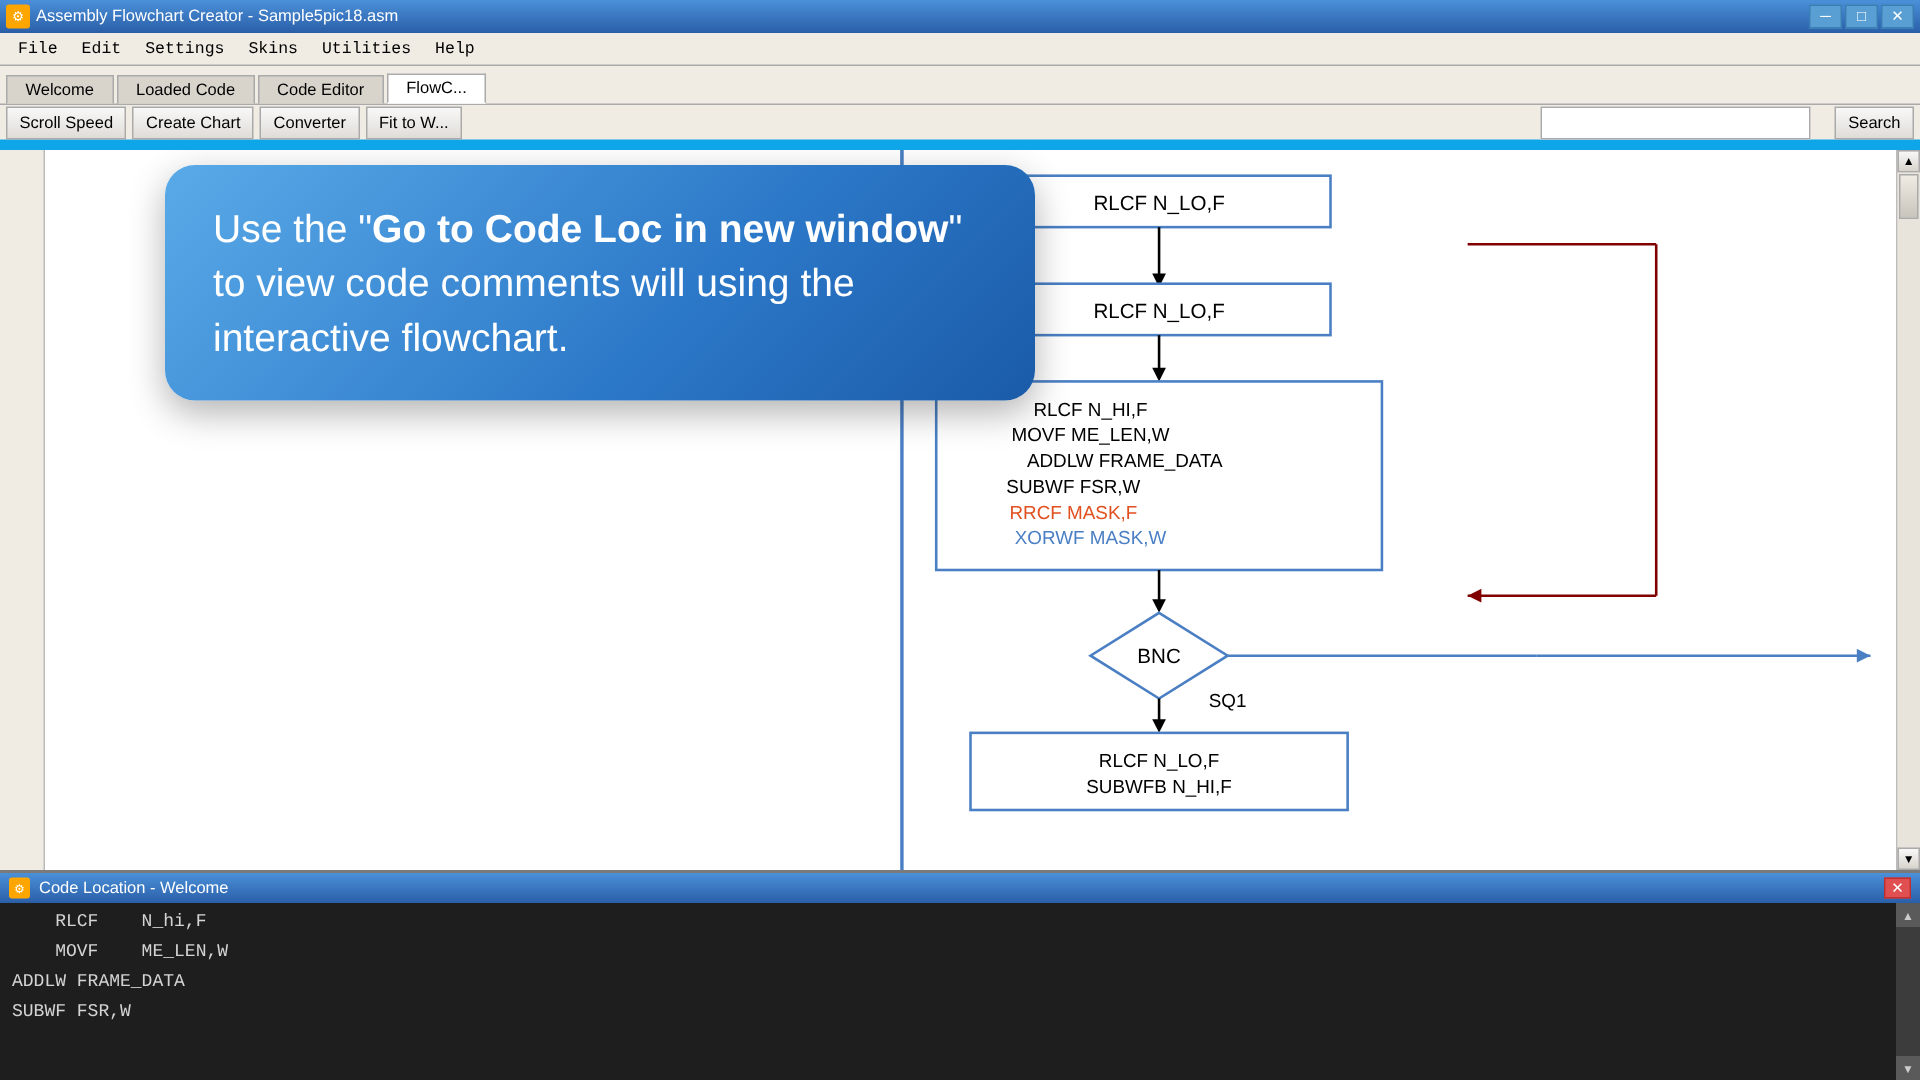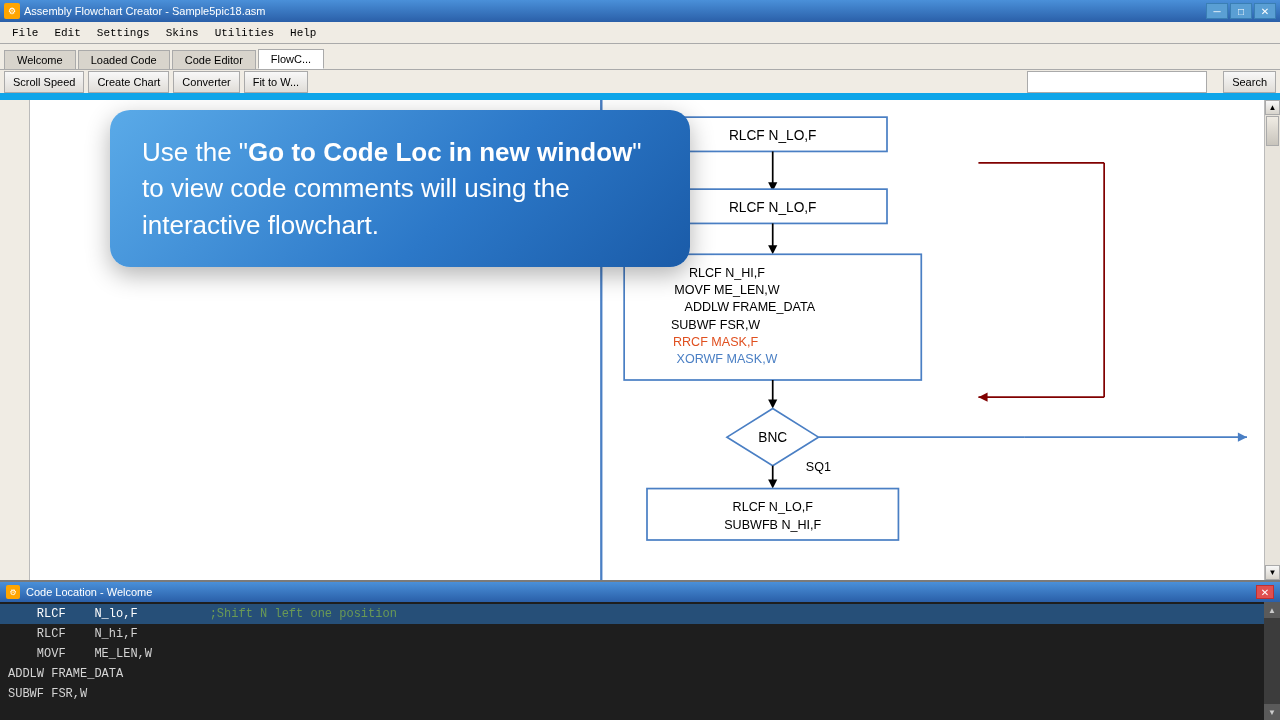--- a/index.html
+++ b/index.html
@@ -410,21 +410,20 @@
   </div>
 </div>
 
 <div class="code-panel">
   <div class="code-panel-titlebar">
     <div class="code-panel-title-icon">⚙</div>
     <span>Code Location - Welcome</span>
     <div class="code-panel-close">✕</div>
   </div>
   <div class="code-panel-content">
-    <div class="code-line highlighted"><span style="color:#fff">    RLCF    N_lo,F          </span><span class="comment">;Shift N left one position</span></div>
     <div class="code-line">    RLCF    N_hi,F</div>
     <div class="code-line">    MOVF    ME_LEN,W</div>
     <div class="code-line">ADDLW FRAME_DATA</div>
     <div class="code-line">SUBWF FSR,W</div>
     <div class="code-line">&nbsp;</div>
 
   </div>
 
   <div class="code-scrollbar">
     <div class="code-scroll-btn">▲</div>

